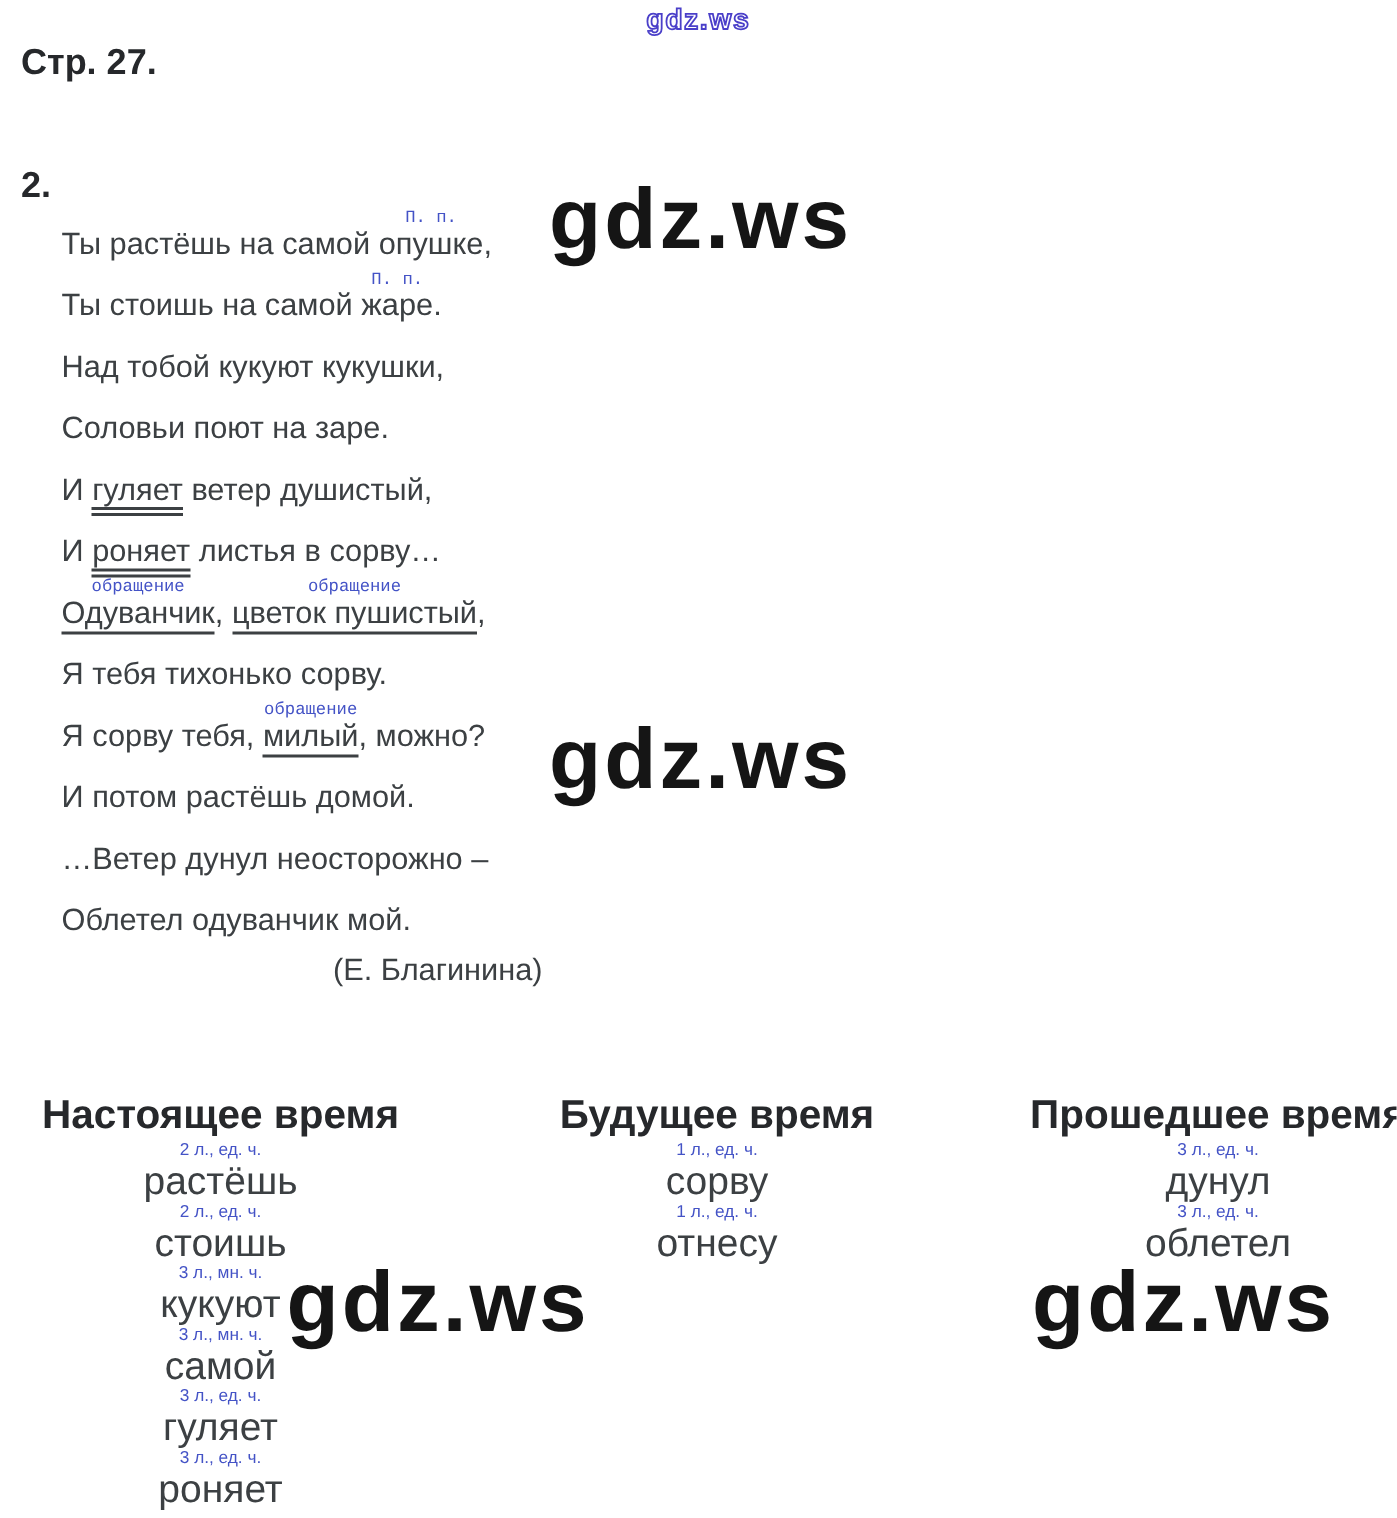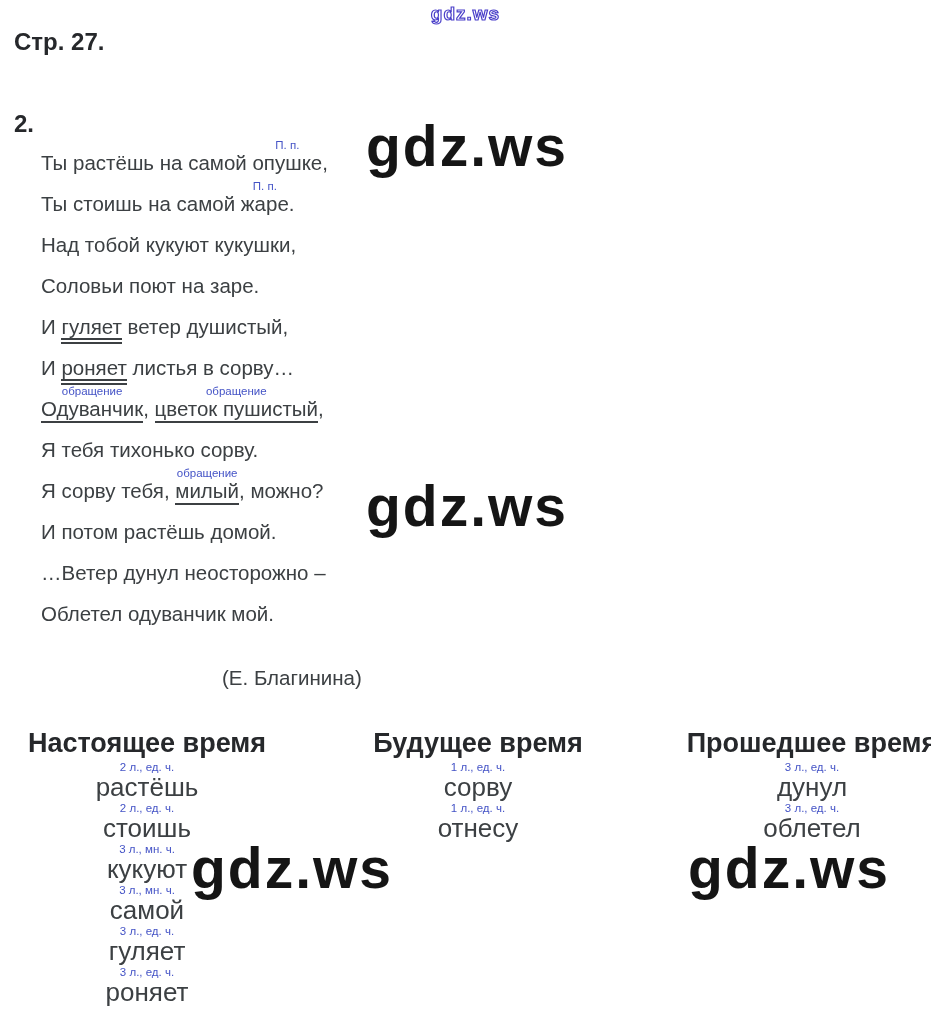--- a/index.html
+++ b/index.html
@@ -45,23 +45,24 @@
     font-size:20.5px;color:var(--text);
   }
   .poem-line{height:41px;line-height:41px;white-space:pre;}
   .seg{position:relative;}
   .u-single{border-bottom:2px solid var(--text);padding-bottom:1px;}
   .u-double{border-bottom:6px double var(--text);}
   .note{
     position:absolute;left:50%;top:-11px;transform:translateX(-50%);
     font-size:11.5px;line-height:1;color:var(--blue);white-space:nowrap;
     font-weight:400;
+    font-family:Liberation Mono, monospace;
   }
   .attribution{
-    position:absolute;left:222px;top:657px;height:41px;line-height:41px;
+    position:absolute;left:222px;top:626px;height:41px;line-height:41px;
     font-size:20.5px;color:var(--text);text-align:right;
   }
   
   .tense-col{position:absolute;top:731px;width:260px;text-align:center;}
   .col1{left:17px;}
   .col2{left:348px;}
   .col3{left:682px;}
   .tense-header{
     font-size:27px;font-weight:700;color:var(--heading);
     line-height:24px;margin-bottom:6px;

